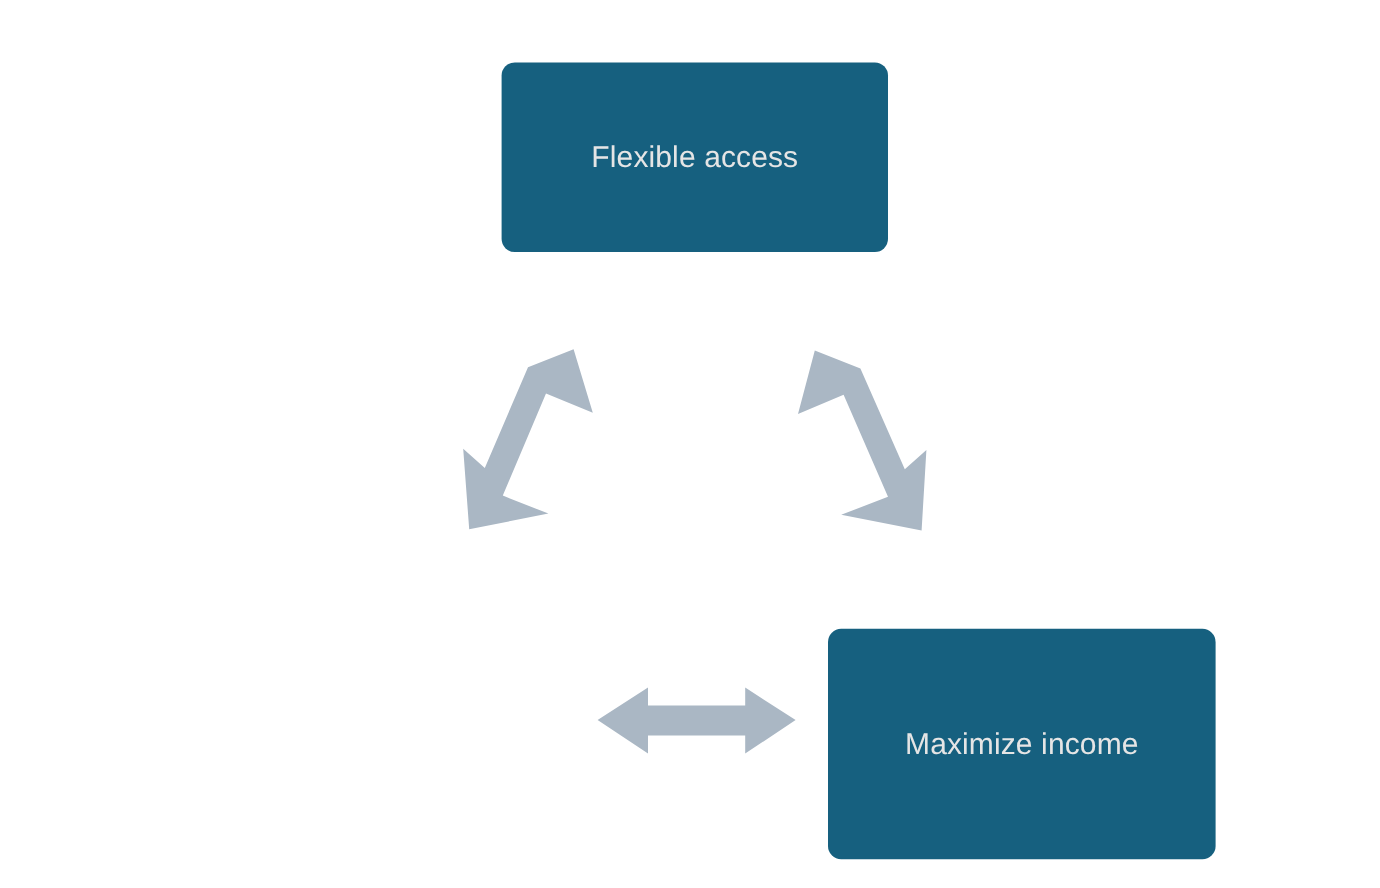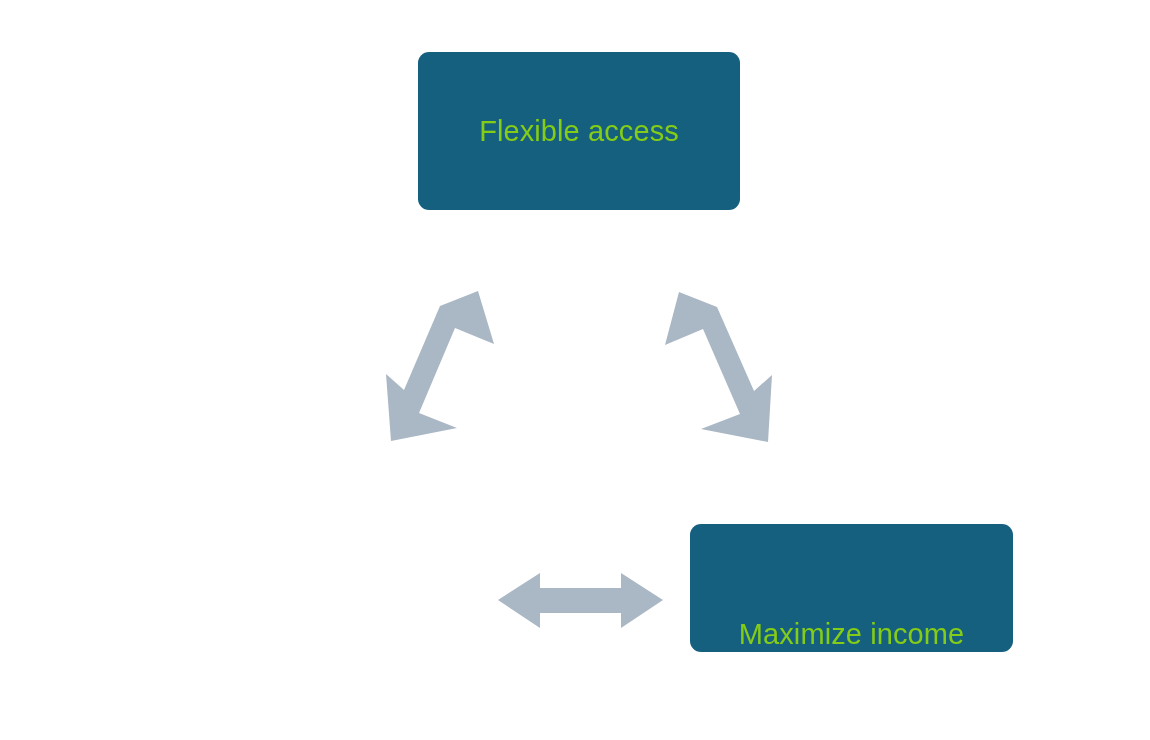--- a/index.html
+++ b/index.html
@@ -21,23 +21,23 @@
   .node-box {
     position: absolute;
     display: flex;
     align-items: center;
     justify-content: center;
     box-sizing: border-box;
     border-radius: 11px;
     padding: 0 18px;
   }
   .node-label {
-    color: #84cc16;
+    color: #e5e5e5;
     font-family: "Liberation Sans", sans-serif;
-    font-size: 29px;
+    font-size: 25px;
     font-weight: 400;
     line-height: 1.2;
     letter-spacing: 0.1px;
     text-align: center;
     white-space: nowrap;
   }
   
   #node-top {
     left: 418px;
     top: 52px;
@@ -49,22 +49,21 @@
     left: 144px;
     top: 524px;
     width: 324px;
     height: 158px;
   }
   
   #node-bottom-right {
     left: 690px;
     top: 524px;
     width: 323px;
-    height: 128px;
-    align-items: flex-end;
+    height: 192px;
   }
   .connector-svg {
     position: absolute;
     left: 0;
     top: 0;
     width: 1150px;
     height: 740px;
     pointer-events: none;
   }
 </style>

